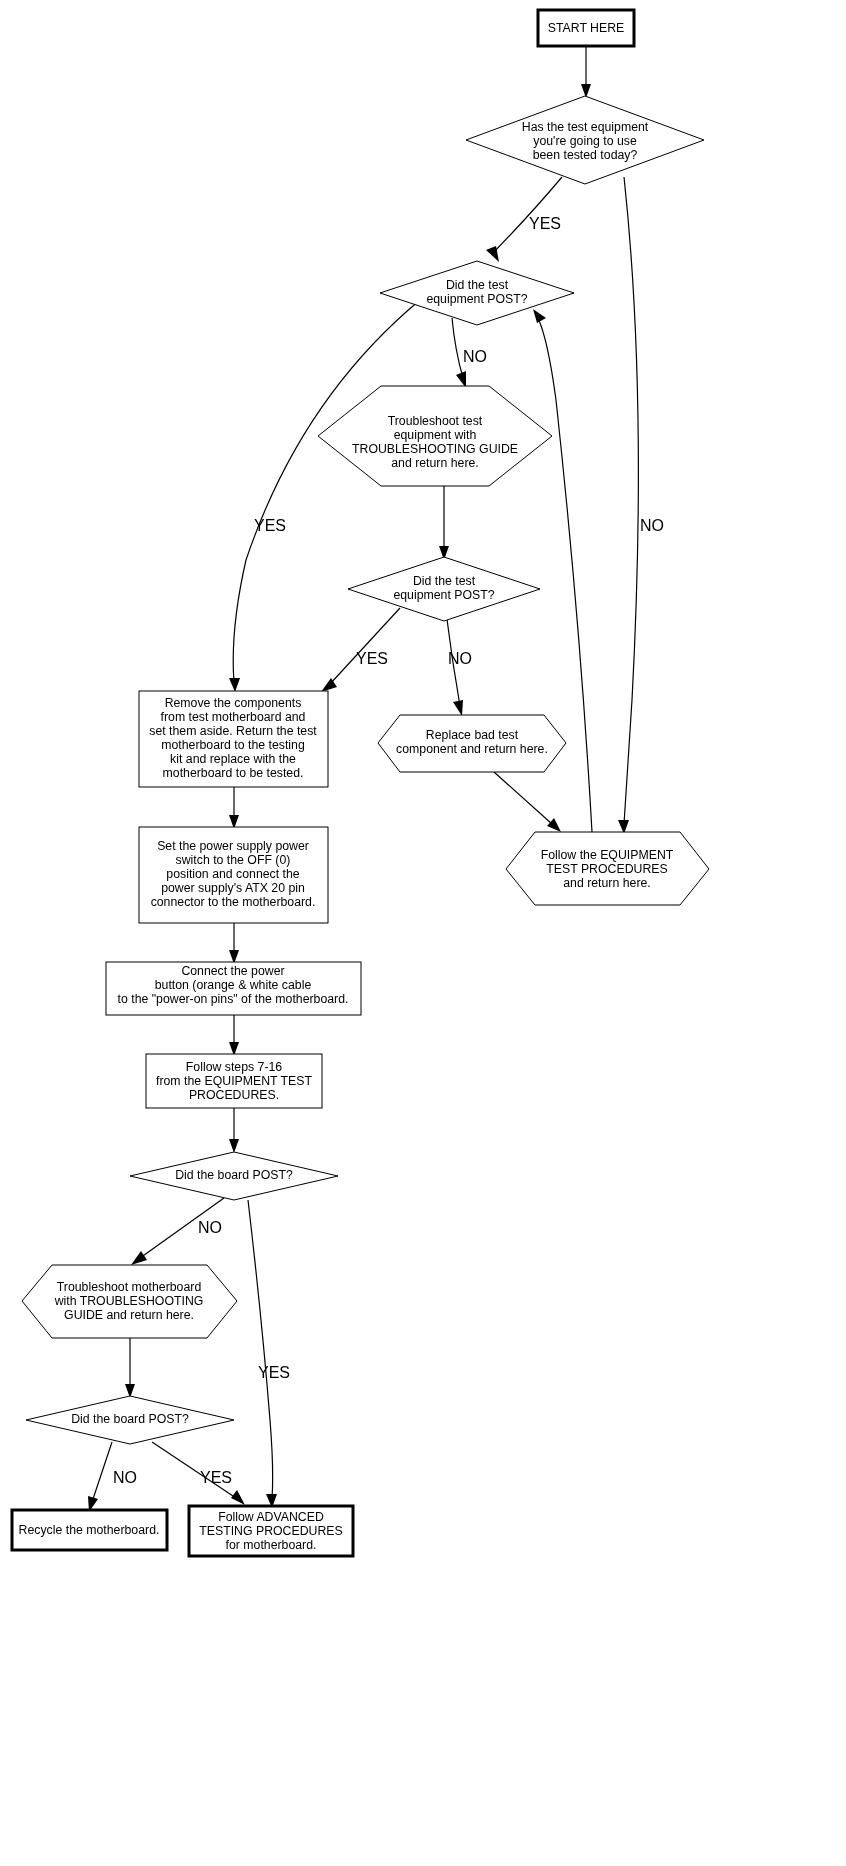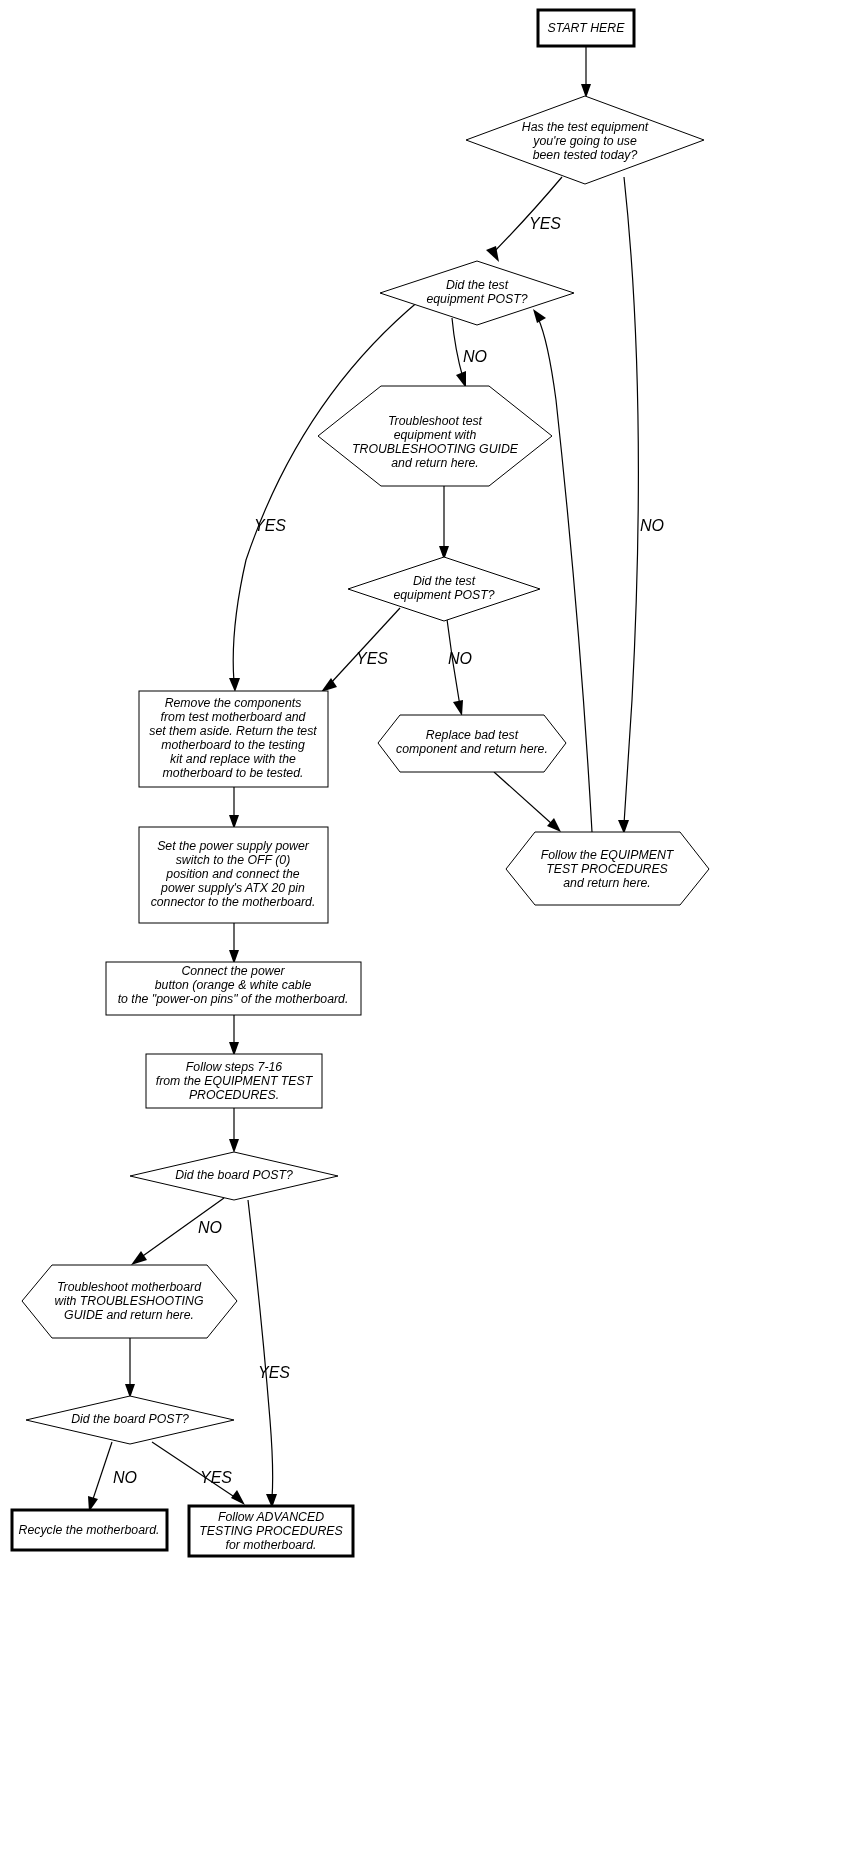--- a/index.html
+++ b/index.html
@@ -10,21 +10,20 @@
   body {
     font-family: "Liberation Sans", sans-serif;
     color: #000000;
   }
   #chart-root {
     position: relative;
     width: 846px;
     height: 1866px;
     overflow: hidden;
     background: #ffffff;
-    font-style: italic;
   }
   svg.flow-canvas {
     position: absolute;
     left: 0;
     top: 0;
     width: 846px;
     height: 1866px;
     display: block;
   }
   .node-shape {

